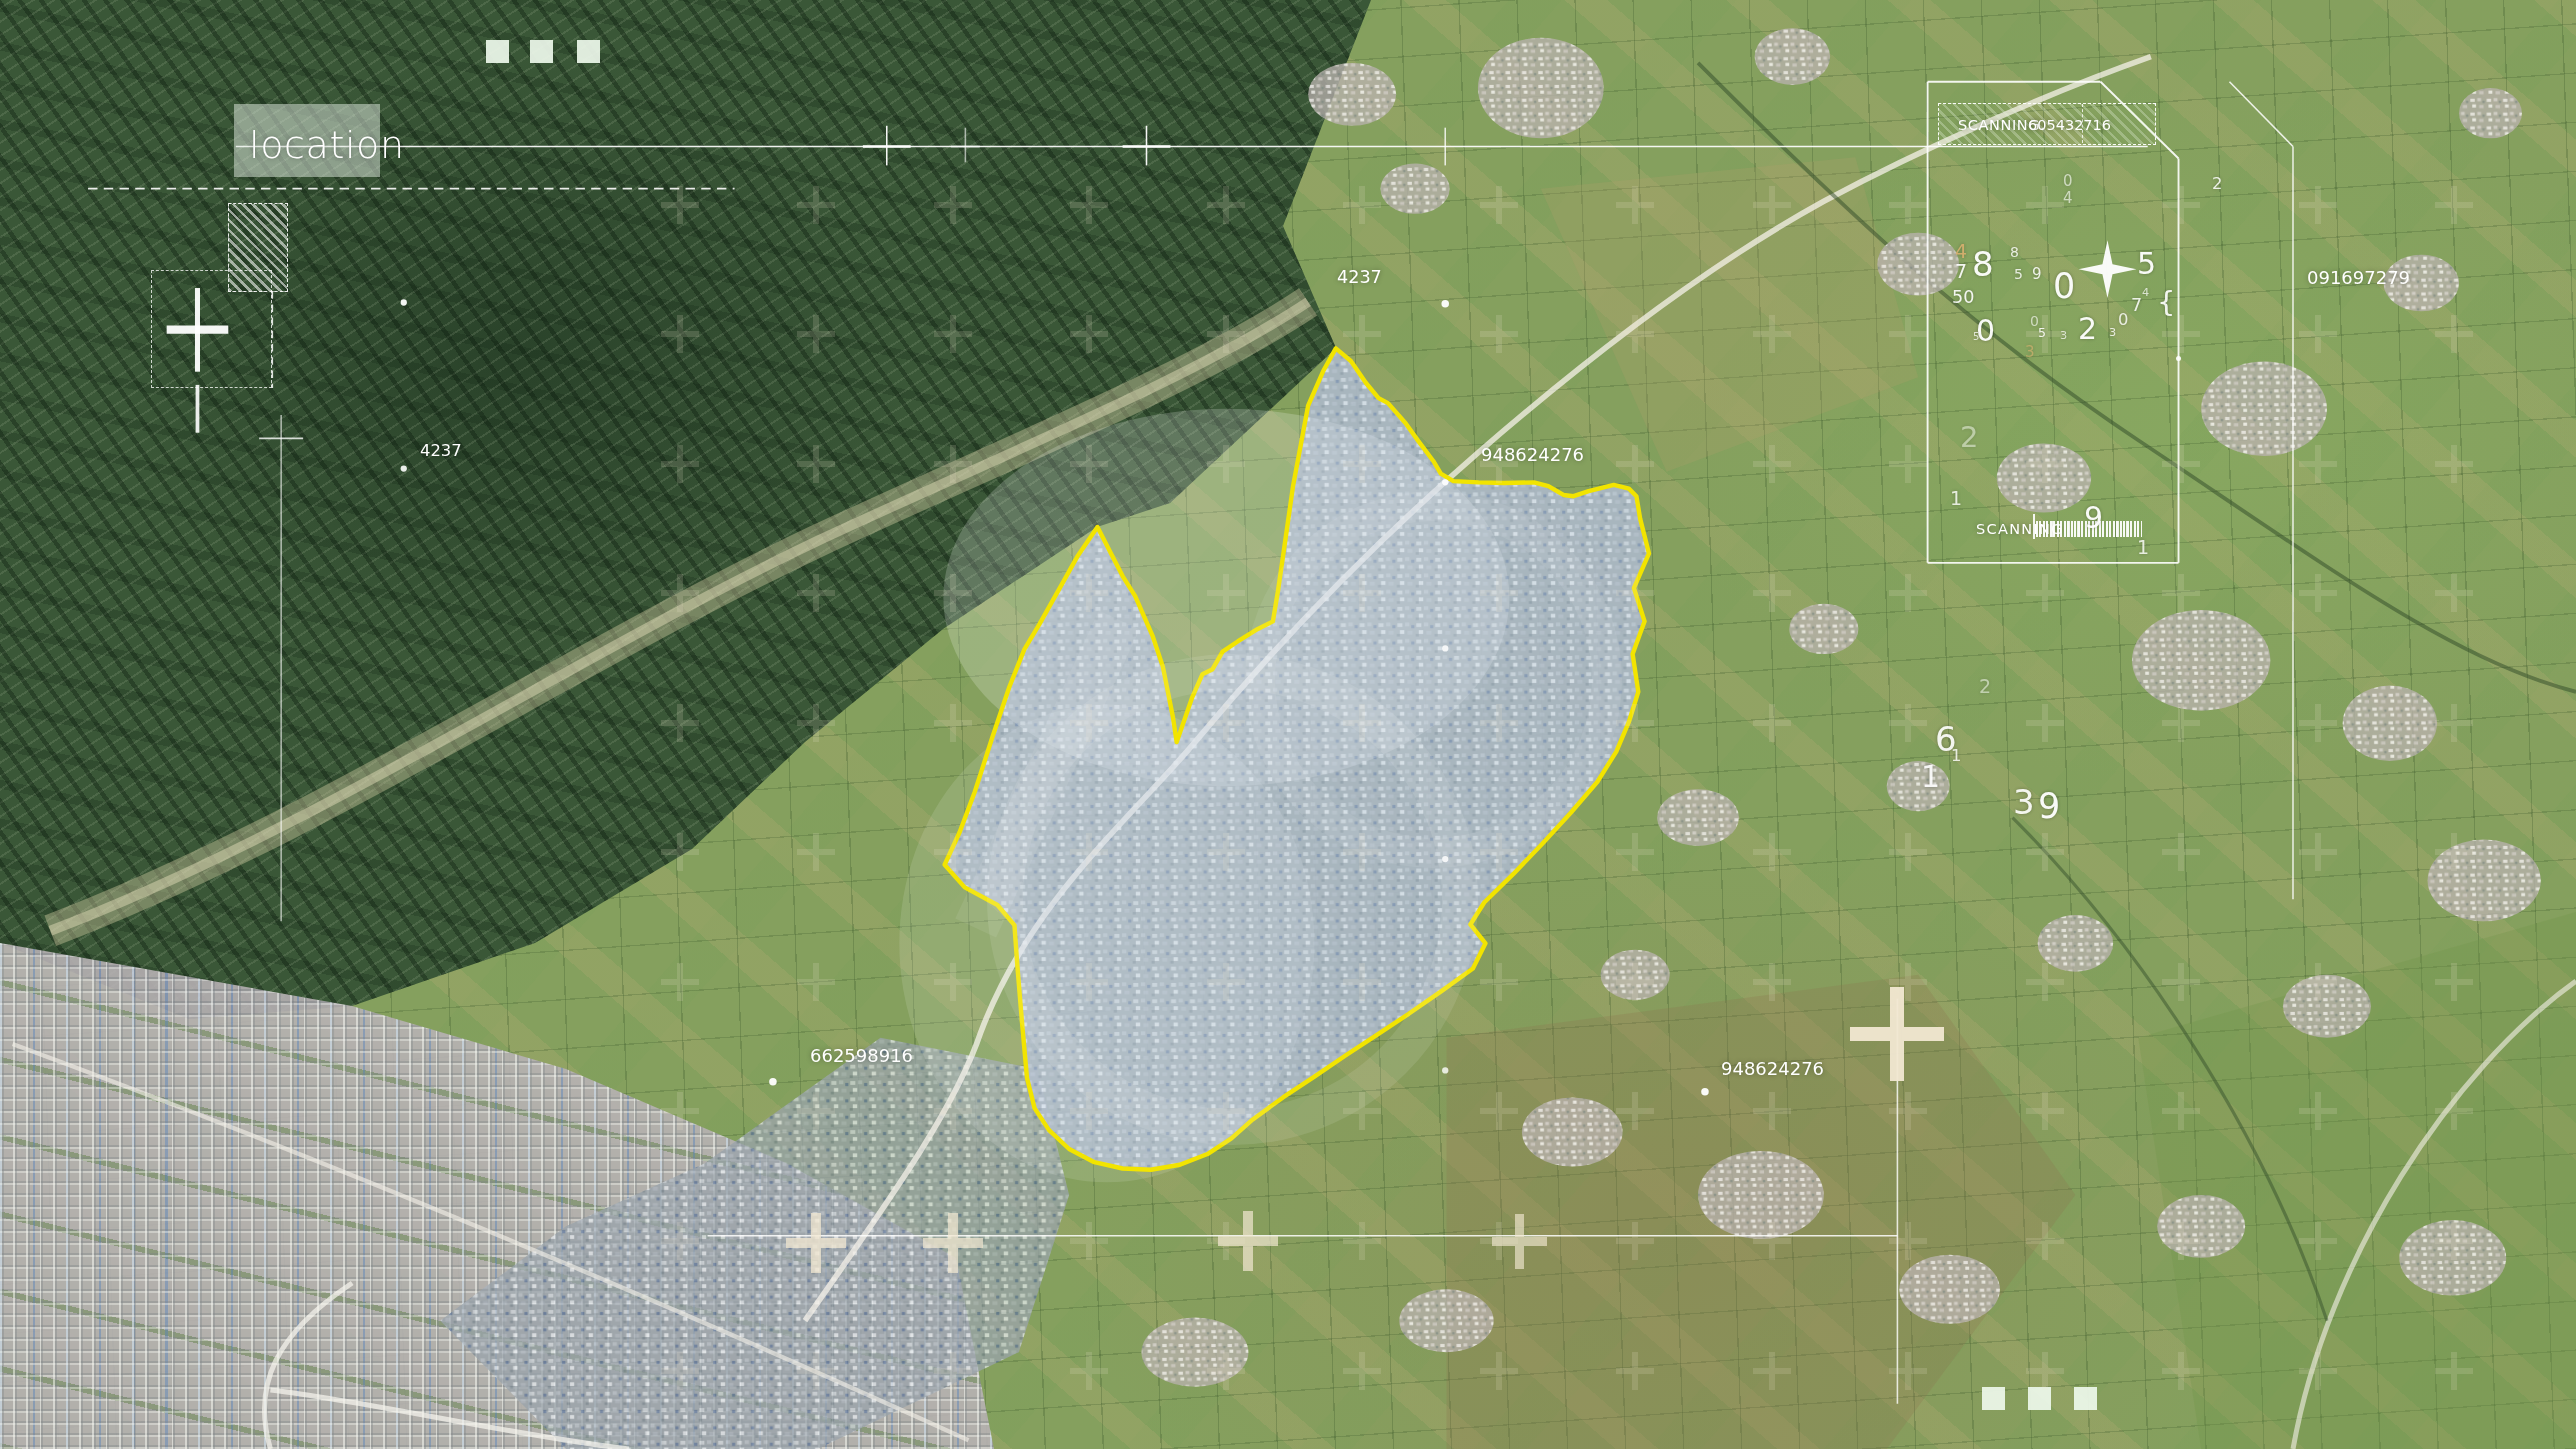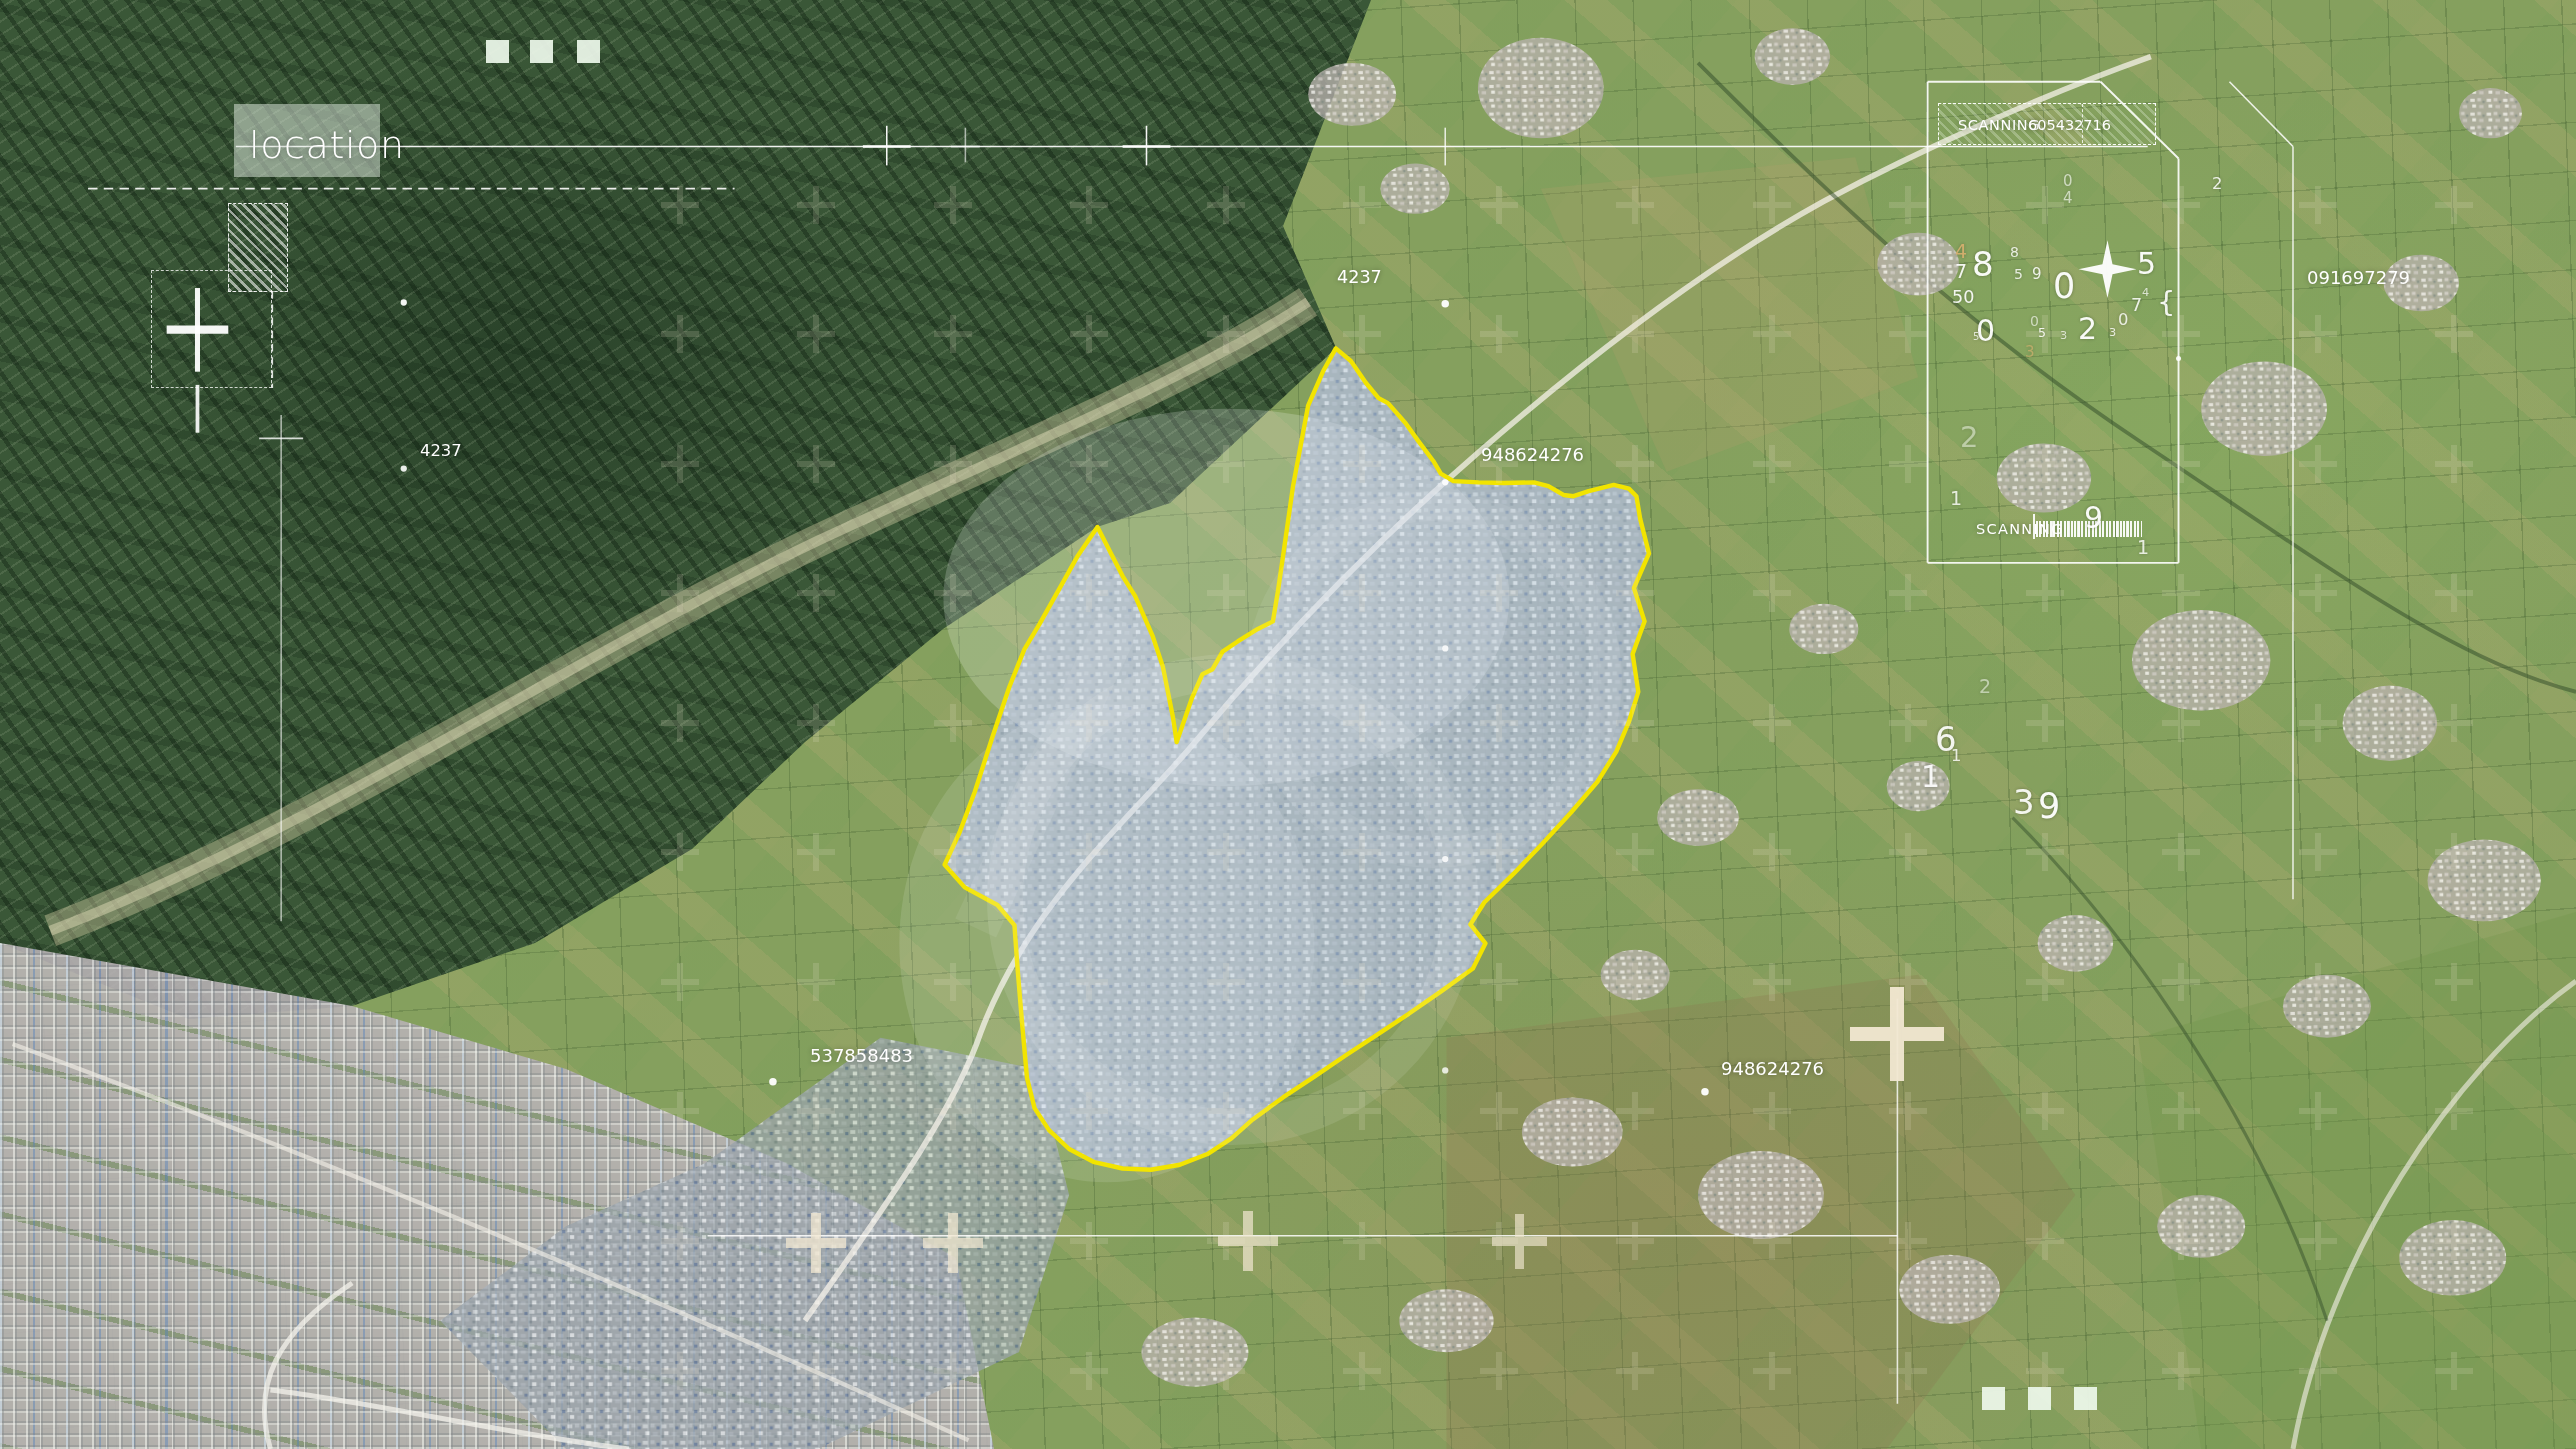--- a/index.html
+++ b/index.html
@@ -203,21 +203,21 @@
   <div class="hud-text" id="analysis-code">605432716</div>
 
   <div class="hud-text" id="scanning-label">SCANNING</div>
   <div id="barcode"></div>
   <div id="barcode-tick"></div>
 
   <div class="hud-text lbl" id="lbl-4237-top">4237</div>
   <div class="hud-text lbl" id="lbl-4237-left">4237</div>
   <div class="hud-text" id="lbl-id-center">948624276</div>
   <div class="hud-text" id="lbl-id-right">948624276</div>
-  <div class="hud-text" id="lbl-id-bottomleft">537858483</div>
+  <div class="hud-text" id="lbl-id-bottomleft">662598916</div>
   <div class="hud-text" id="lbl-id-outer">091697279</div>
 
   <div id="dyn">
       <div class="digit" style="left: 1955px; top: 242px; font-size: 19px; opacity: 0.85; color: rgb(221, 176, 111);">4</div>
       <div class="digit" style="left: 1955px; top: 262px; font-size: 19px; opacity: 0.9; color: rgb(255, 255, 255);">7</div>
       <div class="digit" style="left: 1972px; top: 247px; font-size: 34px; opacity: 0.95; color: rgb(255, 255, 255);">8</div>
       <div class="digit" style="left: 2010px; top: 245px; font-size: 14px; opacity: 0.8; color: rgb(255, 255, 255);">8</div>
       <div class="digit" style="left: 2014px; top: 267px; font-size: 14px; opacity: 0.8; color: rgb(255, 255, 255);">5</div>
       <div class="digit" style="left: 2032px; top: 267px; font-size: 15px; opacity: 0.85; color: rgb(255, 255, 255);">9</div>
       <div class="digit" style="left: 2053px; top: 269px; font-size: 35px; opacity: 0.95; color: rgb(255, 255, 255);">0</div>

